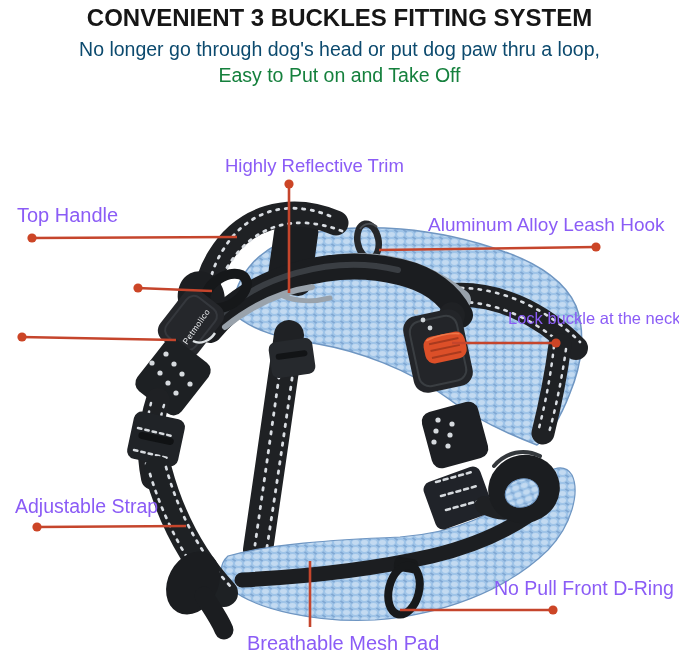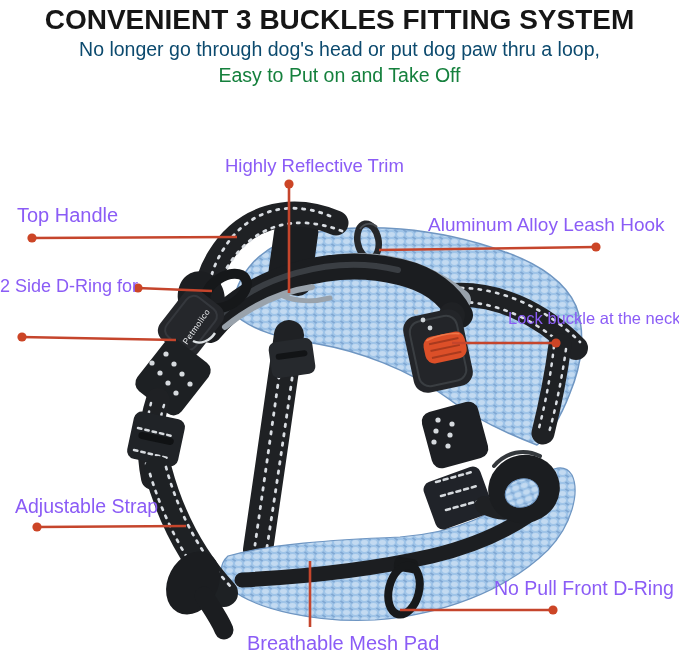--- a/index.html
+++ b/index.html
@@ -2,21 +2,21 @@
 <html><head>
 <meta charset="utf-8">
 <style>
   html,body{margin:0;padding:0;}
   body{
     width:679px;height:657px;position:relative;overflow:hidden;
     background:#ffffff;
     font-family:"Liberation Sans","DejaVu Sans",sans-serif;
   }
   .hdr{position:absolute;left:0;width:679px;text-align:center;margin:0;}
-  #title{top:4px;font-size:28px;font-weight:bold;color:#161616;letter-spacing:0px;white-space:nowrap;}
+  #title{top:4px;font-size:24px;font-weight:bold;color:#161616;letter-spacing:0px;white-space:nowrap;}
   #sub1{top:38px;font-size:19.5px;color:#0c4a6e;}
   #sub2{top:64px;font-size:19.5px;color:#15803d;}
   svg.fig{position:absolute;left:0;top:0;z-index:1;}
   .label{
     position:absolute;z-index:2;color:#8b5cf6;font-size:19px;line-height:1.2;
     white-space:nowrap;
   }
   #c-highly{left:225px;top:155px;font-size:18.5px;}
   #c-top-handle{left:17px;top:203px;font-size:20px;}
   #c-aluminum{left:428px;top:214px;font-size:19px;}
@@ -220,20 +220,19 @@
       <circle cx="37" cy="527" r="4.6"></circle>
       <circle cx="553" cy="610" r="4.6"></circle>
     </g>
   </g>
 </svg>
 
 <div class="label" id="c-highly">Highly Reflective Trim</div>
 <div class="label" id="c-top-handle">Top Handle</div>
 <div class="label" id="c-aluminum">Aluminum Alloy Leash Hook</div>
 <div class="label" id="c-side-dring">
-  <div>2 Side D-Ring for</div>
 </div>
 <div class="label" id="c-lock">Lock buckle at the neck</div>
 <div class="label" id="c-snap">
 </div>
 <div class="label" id="c-adjustable">Adjustable Strap</div>
 <div class="label" id="c-nopull">No Pull Front D-Ring</div>
 <div class="label" id="c-breathable">Breathable Mesh Pad</div>
 
 </body></html>

